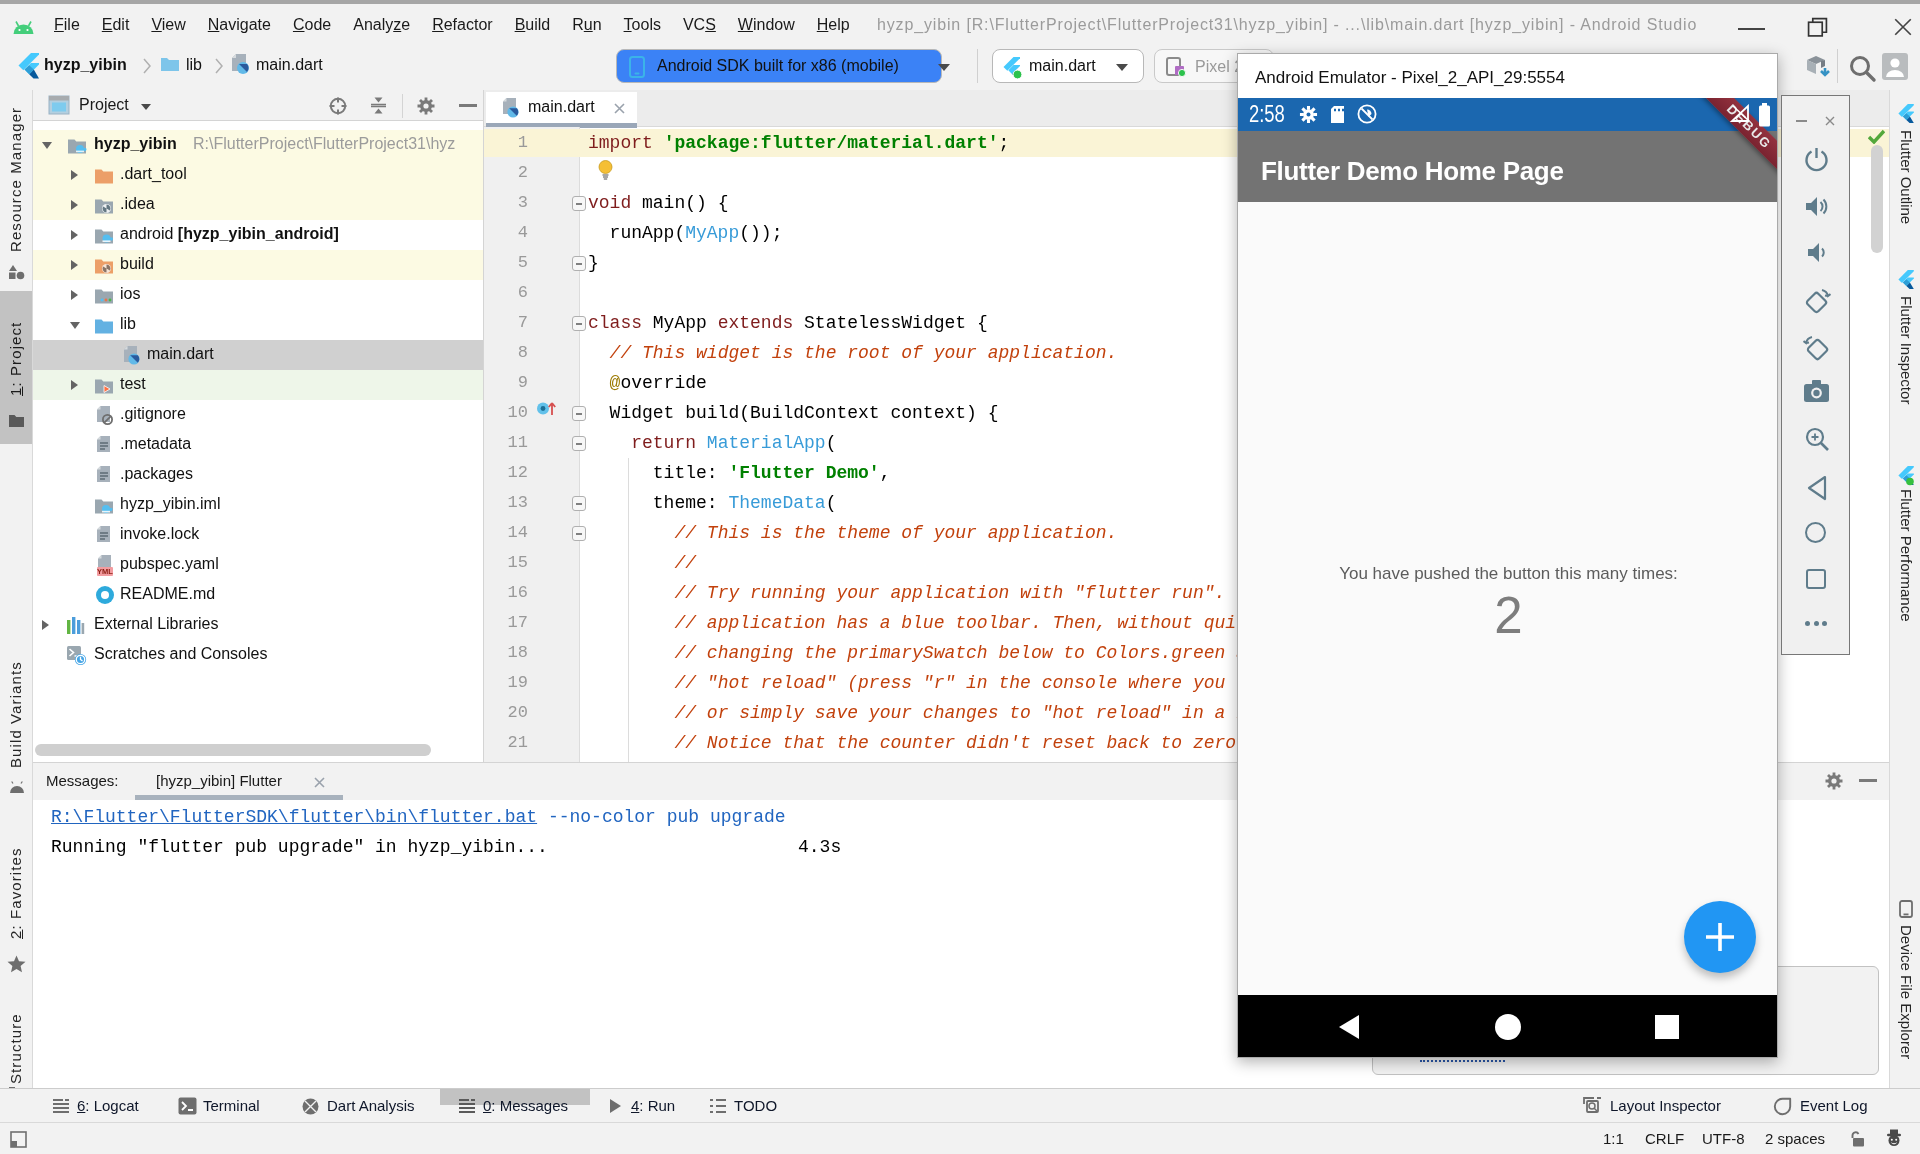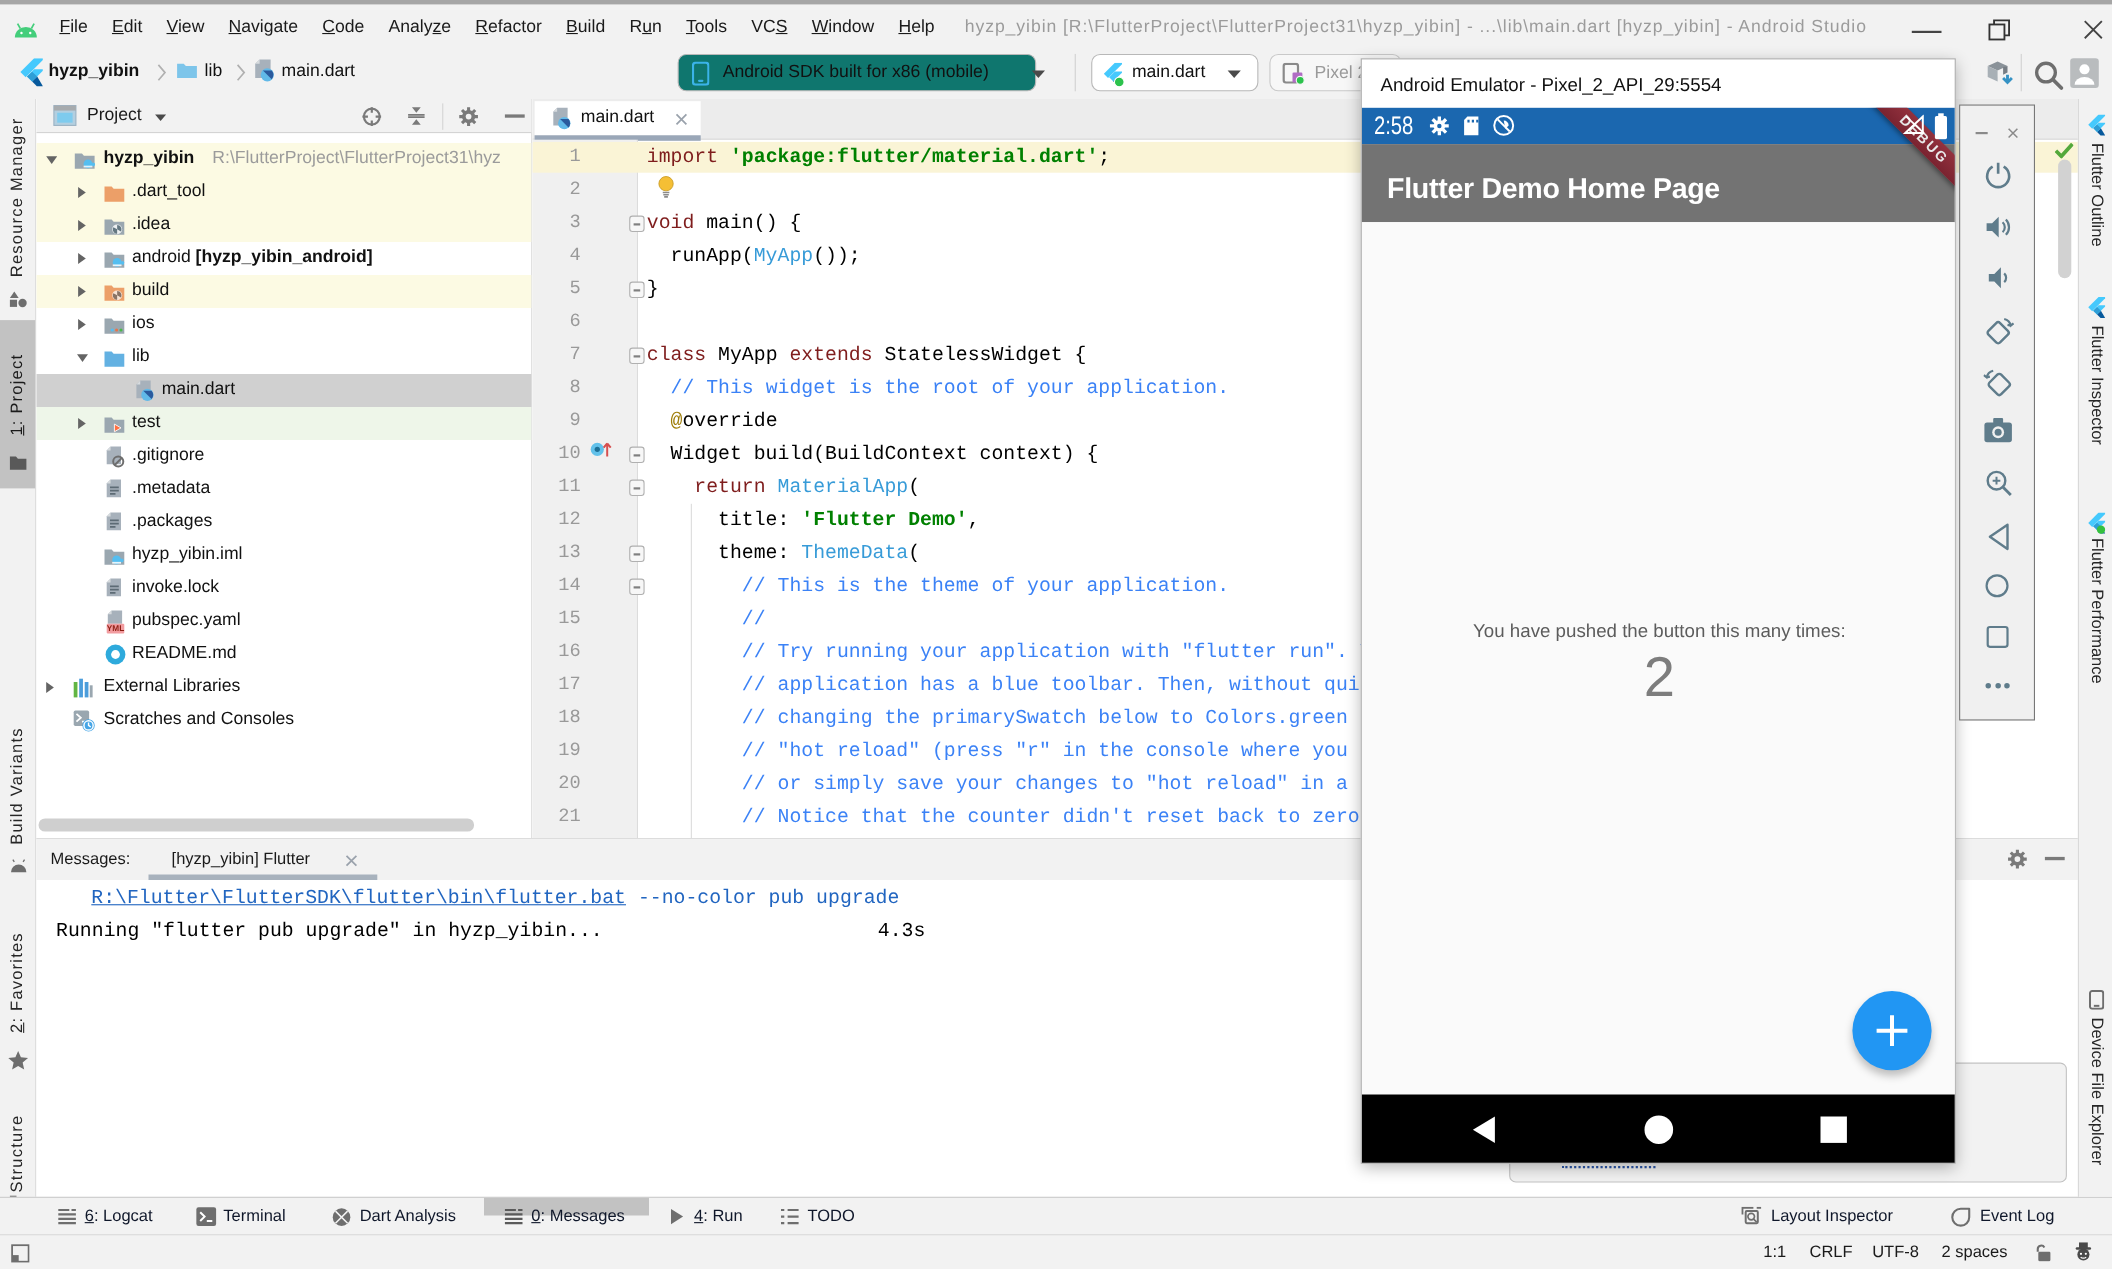--- a/index.html
+++ b/index.html
@@ -5,21 +5,21 @@
   * { margin:0; padding:0; box-sizing:border-box; }
   html,body { width:1920px; height:1154px; overflow:hidden; }
   body { font-family:"Liberation Sans", sans-serif; background:#f2f2f2; position:relative; }
   .abs { position:absolute; }
   .mono { font-family:"Liberation Mono", monospace; }
   .vtext2 { writing-mode:vertical-rl; }
   .rot { position:absolute; transform:rotate(-90deg); transform-origin:0 0; white-space:nowrap; font-size:15px; letter-spacing:1.1px; color:#262626; }
   svg { display:block; }
   .kw { color:#7f1d1d; font-weight:normal; }
   .str { color:#008000; font-weight:bold; }
-  .cmt { color:#3b82f6; }
+  .cmt { color:#c2410c; font-style:italic; }
   .cls { color:#379bd8; }
   .at { color:#9e7d08; }
   .fold { position:absolute; width:14px; height:15px; border:1px solid #b0b0b0; border-radius:3px; background:#f7f7f7; }
   .fold:after { content:""; position:absolute; left:3px; top:6px; width:6px; height:1.5px; background:#808080; }
 </style>
 </head>
 <body>
 
 <div class="abs" id="titlebar" style="left:0;top:0;width:1920px;height:44px;background:#f2f2f2;border-top:4px solid #a6a6a6;">
   <div class="abs" style="left:11px;top:13px;">
@@ -77,21 +77,21 @@
       <path d="M2 1 L8 8 L2 15" stroke="#b0b0b0" stroke-width="1.5" fill="none"></path>
     </svg>
   <svg class="abs" style="left:231px;top:9px;" width="19" height="22" viewBox="0 0 19 22">
     <path d="M5 1 h10 v17 h-14 v-13 z" fill="#a7b1bb"></path>
     <path d="M5 1 v4 h-4 z" fill="#d7dbde"></path>
     <circle cx="12" cy="15" r="6" fill="#61b9e8"></circle>
     <path d="M8 11 L16 19 A6 6 0 0 0 16 11 Z" fill="#2a5a9d"></path>
   </svg>
   <div class="abs" style="left:256px;top:12px;font-size:16px;color:#111;">main.dart</div>
 
-  <div class="abs" style="left:616px;top:5px;width:326px;height:34px;background:#0f766e;border:1px solid #b8b8b8;border-radius:8px;">
+  <div class="abs" style="left:616px;top:5px;width:326px;height:34px;background:#3b82f6;border:1px solid #b8b8b8;border-radius:8px;">
     <svg class="abs" style="left:12px;top:6px;" width="16" height="22" viewBox="0 0 16 22">
       <rect x="1" y="1" width="14" height="20" rx="2.5" fill="none" stroke="#3bb3e8" stroke-width="2"></rect>
       <rect x="5.5" y="16.5" width="5" height="2" rx="1" fill="#3bb3e8"></rect>
     </svg>
     <div class="abs" style="left:40px;top:7px;font-size:16px;color:#111;">Android SDK built for x86 (mobile)</div>
     <svg class="abs" style="left:320px;top:13px;" width="14" height="9" viewBox="0 0 14 9">
         <path d="M1 1 L7 8 L13 1 Z" fill="#4a4a4a"></path>
       </svg>
   </div>
   <div class="abs" style="left:977px;top:5px;width:1px;height:34px;background:#d0d0d0;"></div>
@@ -482,21 +482,21 @@
       </svg>
     <div class="abs" style="left:102px;top:32px;width:208px;height:5px;background:#a8b2bd;"></div>
     <svg class="abs" style="left:1791px;top:8px;" width="20" height="20" viewBox="0 0 20 20">
       <circle cx="10" cy="10" r="6" fill="#7a7a7a"></circle>
       <path d="M10 1.5 v4 M10 14.5 v4 M1.5 10 h4 M14.5 10 h4 M4 4 l2.8 2.8 M13.2 13.2 l2.8 2.8 M4 16 l2.8 -2.8 M13.2 6.8 l2.8 -2.8" stroke="#7a7a7a" stroke-width="2.8"></path>
       <circle cx="10" cy="10" r="2.6" fill="#f2f2f2"></circle>
     </svg>
     <div class="abs" style="left:1826px;top:16px;width:18px;height:2.5px;background:#7a7a7a;"></div>
   </div>
   <div class="abs mono" style="left:18px;top:39px;font-size:18px;line-height:30px;">
-      <div style="white-space:pre;margin-left:32px;"><span style="color:#2165c0;text-decoration:underline;">R:\Flutter\FlutterSDK\flutter\bin\flutter.bat</span><span style="color:#2165c0;"> --no-color pub upgrade</span></div>
+      <div style="white-space:pre;"><span style="color:#2165c0;text-decoration:underline;">R:\Flutter\FlutterSDK\flutter\bin\flutter.bat</span><span style="color:#2165c0;"> --no-color pub upgrade</span></div>
       <div style="white-space:pre;">Running "flutter pub upgrade" in hyzp_yibin...</div>
     </div>
   <div class="abs mono" style="left:765px;top:69px;font-size:18px;line-height:30px;color:#000;">4.3s</div>
 </div>
 
 <div class="abs" id="bottombar" style="left:0;top:1088px;width:1920px;height:34px;background:#f2f2f2;border-top:1px solid #ccc;font-size:15px;color:#0f172a;">
   <svg class="abs" style="left:52px;top:9px;" width="18" height="16" viewBox="0 0 18 16">
       <path d="M1 2 h10 M1 6 h16 M1 10 h16 M1 14 h16" stroke="#6e6e6e" stroke-width="2"></path>
       <path d="M13 2 h4" stroke="#6e6e6e" stroke-width="2"></path>
     </svg>

